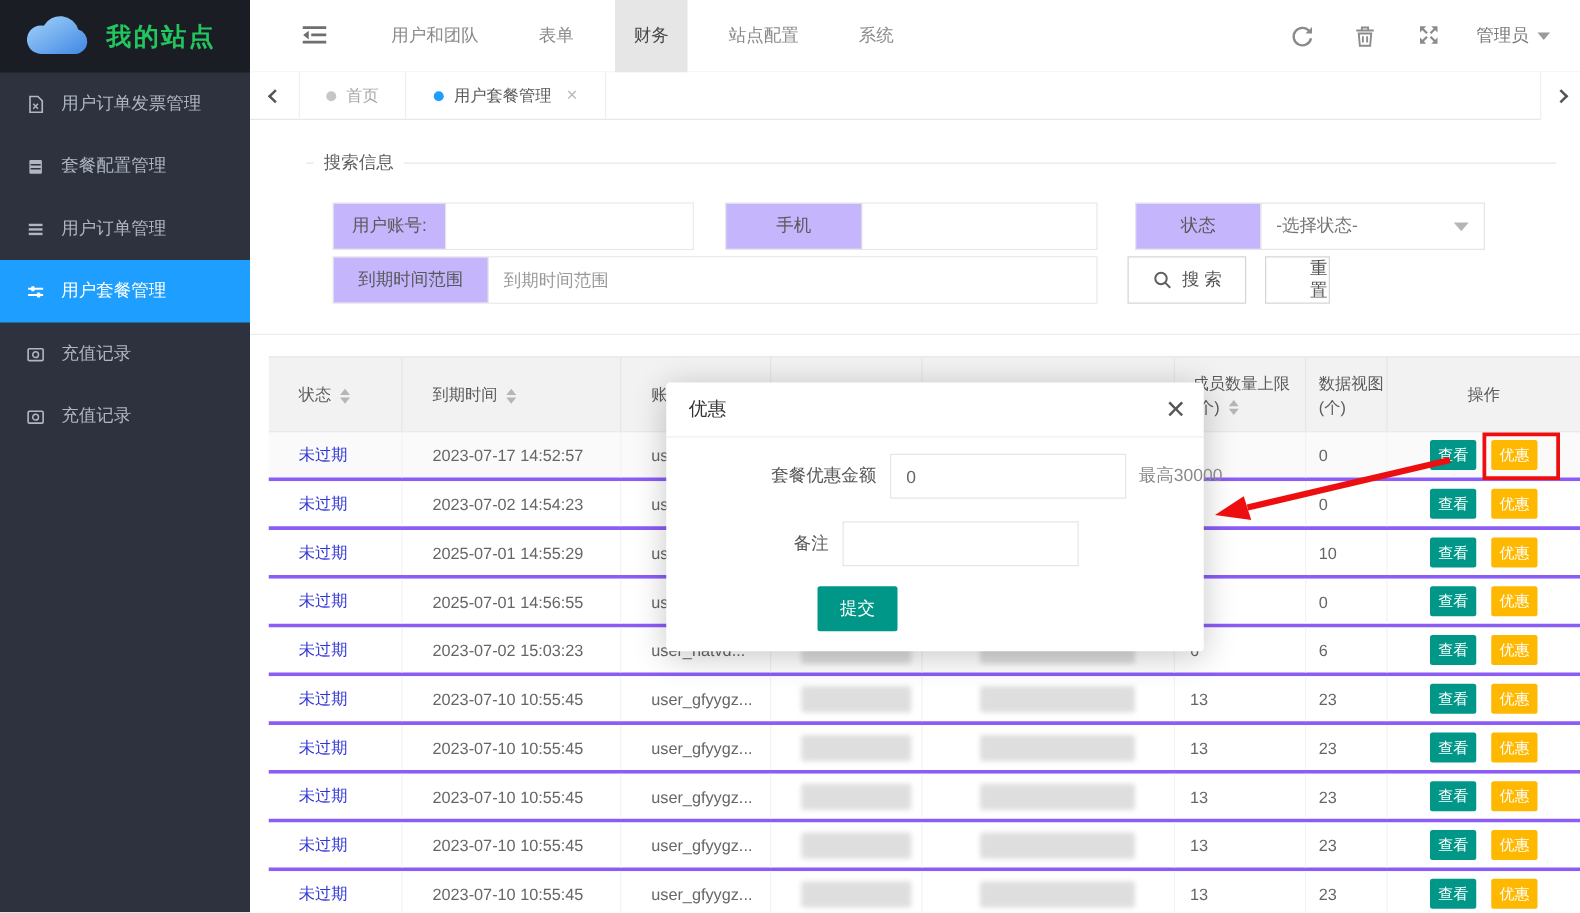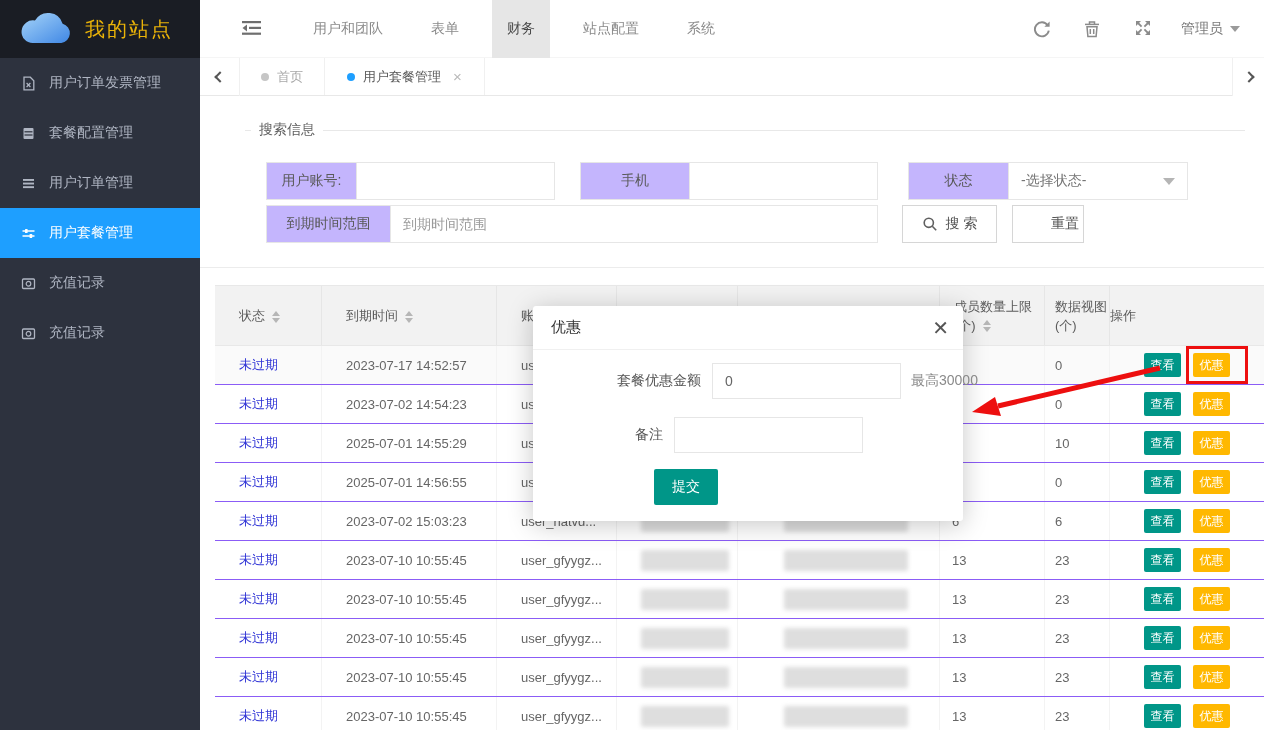--- a/index.html
+++ b/index.html
@@ -3,21 +3,21 @@
 <meta charset="utf-8">
 <style>
   * { margin:0; padding:0; box-sizing:border-box; }
   html,body { width:1264px; height:730px; overflow:hidden; }
   body { font-family:"Liberation Sans","DejaVu Sans",sans-serif; background:#fff; }
   .app { position:relative; width:1264px; height:730px; background:#fff; overflow:hidden; }
 
   
   .sidebar { position:absolute; left:0; top:0; width:200px; height:730px; background:#2d323e; z-index:5; }
   .logo { height:58px; background:#1a1d24; display:flex; align-items:center; padding-left:20px; gap:11px; }
-  .logo-text { color:#eab308; font-size:20px; font-weight:normal; letter-spacing:2px; }
+  .logo-text { color:#22c55e; font-size:20px; font-weight:bold; letter-spacing:2px; }
   .side-item { height:50px; display:flex; align-items:center; gap:13px; padding-left:20px; color:#b0b6c3; font-size:14px; cursor:pointer; }
   .side-item .icon { width:16px; height:16px; display:inline-flex; align-items:center; justify-content:center; }
   .side-item.active { background:#1E9FFF; color:#fff; }
 
   
   .header { position:absolute; left:200px; top:0; width:1064px; height:58px; background:#fff; border-bottom:1px solid #f5f5f5; z-index:4; }
   .collapse-btn { position:absolute; left:42px; top:20px; width:20px; height:16px; cursor:pointer; }
   .topnav { position:absolute; left:98px; top:0; height:58px; display:flex; gap:18px; }
   .nav-item { height:58px; display:flex; align-items:center; padding:0 15px; font-size:14px; color:#8a8a8a; cursor:pointer; }
   .nav-item.active { background:#e6e6e6; color:#484848; }
@@ -49,26 +49,26 @@
   .select-box { flex:1; display:flex; align-items:center; justify-content:space-between; padding:0 12px; font-size:14px; color:#757575; cursor:pointer; }
   .select-caret { width:0; height:0; border-left:6px solid transparent; border-right:6px solid transparent; border-top:7px solid #b5b5b5; }
   .btn-plain { position:absolute; height:38px; background:#fff; border:1px solid #d6d6d6; display:flex; align-items:center; justify-content:center; gap:8px; font-size:14px; color:#555; cursor:pointer; }
   .divider { position:absolute; left:0; top:171px; width:1064px; height:1px; background:#ececec; }
 
   
   .table { position:absolute; left:15px; top:189px; width:1049px; z-index:1; }
   .thead { display:flex; height:61px; background:#f2f2f2; border-top:1px solid #e8e8e8; border-bottom:1px solid #e8e8e8; }
   .th { display:flex; align-items:center; font-size:13px; color:#5b5b5b; padding-left:24px; border-right:1px solid #e6e6e6; line-height:19px; }
   .th .th-label { display:inline; }
-  .th:last-child { border-right:none; justify-content:flex-start; padding-left:0; }
+  .th:last-child { border-right:none; justify-content:center; padding-left:0; }
   .sort { display:inline-flex; flex-direction:column; gap:2px; margin-left:7px; vertical-align:middle; cursor:pointer; }
   .sort i { display:block; width:0; height:0; border-left:4px solid transparent; border-right:4px solid transparent; }
   .sort .up { border-bottom:5px solid #b6b6b6; }
   .sort .down { border-top:5px solid #b6b6b6; }
-  .tr { display:flex; height:39px; border-bottom:1px solid #8b5cf6; background:#fff; }
+  .tr { display:flex; height:39px; border-bottom:3px solid #8b5cf6; background:#fff; }
   .tr.hl { background:#fafafa; }
   .td { display:flex; align-items:center; font-size:13px; color:#666; padding-left:24px; border-right:1px solid #f3f3f3; overflow:hidden; white-space:nowrap; position:relative; }
   .td:last-child { border-right:none; justify-content:center; padding-left:0; }
   .td.status { color:#3236d6; cursor:pointer; }
   .redact { background:#dedede; filter:blur(2px); border-radius:2px; height:21px; }
   .btn-view { width:37px; height:24px; background:#009688; color:#fff; font-size:12px; border:none; border-radius:2px; cursor:pointer; margin-right:12px; }
   .btn-discount { width:37px; height:24px; background:#FFB800; color:#fff; font-size:12px; border:none; border-radius:2px; cursor:pointer; }
 
   
   .modal { position:absolute; left:533px; top:306px; width:430px; height:215px; background:#fff; border-radius:3px; box-shadow:0 4px 26px rgba(0,0,0,.22); z-index:50; }
@@ -286,21 +286,21 @@
 
     <button class="btn-plain" style="left:702px; top:109px; width:95px;">
       <span style="display:inline-flex;">
         <svg width="16" height="16" viewBox="0 0 16 16">
           <circle cx="6.8" cy="6.8" r="4.6" fill="none" stroke="#5f5f5f" stroke-width="1.6"></circle>
           <line x1="10.3" y1="10.3" x2="14.2" y2="14.2" stroke="#5f5f5f" stroke-width="1.6"></line>
         </svg>
       </span>
       <span>搜 索</span>
     </button>
-    <button class="btn-plain" style="left:812px; top:109px; width:72px;padding-left:34px;">
+    <button class="btn-plain" style="left:812px; top:109px; width:52px;padding-left:34px;">
       <span>重置</span>
     </button>
 
     <div class="divider"></div>
 
     <div class="table">
       <div class="thead">
           <div class="th" style="width: 107px;">
             <span><span class="th-label">状态</span><span class="sort">
                 <i class="up"></i>

